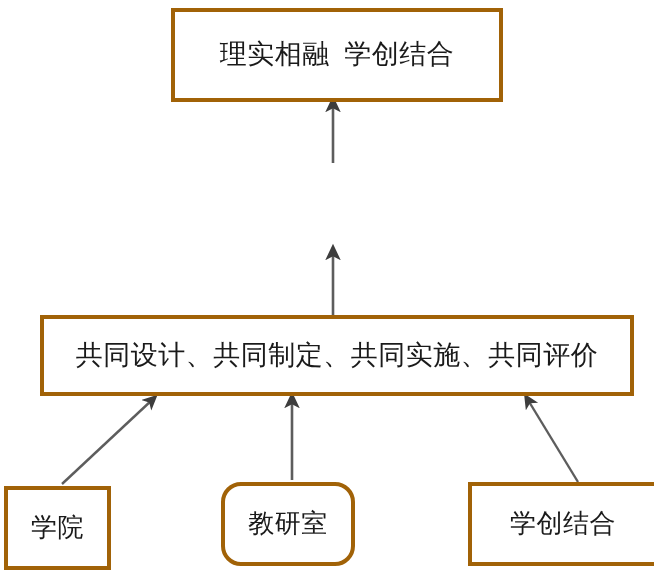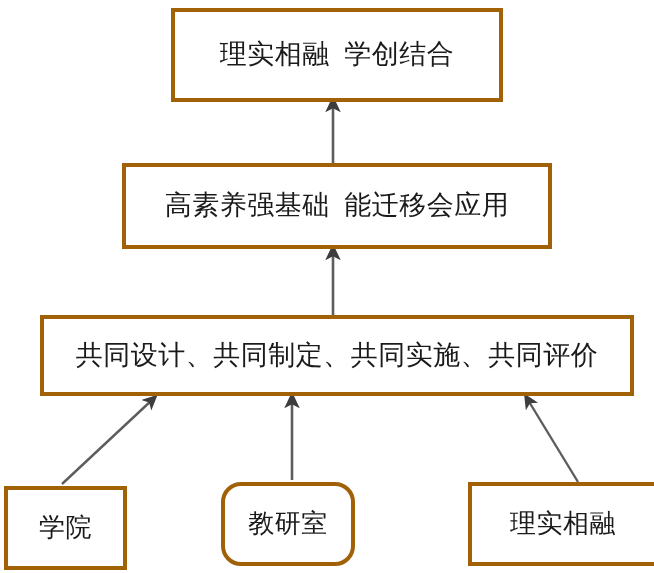--- a/index.html
+++ b/index.html
@@ -59,21 +59,21 @@
     width: 594px;
     height: 81px;
   }
   #node-collaboration .node-label { font-size: 27px; }
 
   
   .node-actor { height: 84px; }
   #node-college {
     left: 4px;
     top: 486px;
-    width: 123px;
+    width: 107px;
   }
   #node-teaching-office {
     left: 221px;
     top: 482px;
     width: 134px;
     border-radius: 20px;
   }
   #node-course-leader {
     left: 468px;
     top: 482px;
@@ -110,33 +110,30 @@
 
     <line x1="292" y1="480" x2="292" y2="400" stroke="#5d5d5d" stroke-width="2.6" marker-end="url(#arrowhead)"></line>
 
     <line x1="578" y1="482" x2="528" y2="400" stroke="#5d5d5d" stroke-width="2.4" marker-end="url(#arrowhead)"></line>
   </svg>
 
   <div class="node" id="node-vision">
     <span class="node-label">理实相融  学创结合</span>
   </div>
 
-  <div class="node" id="node-competency">
-    <span class="node-label">高素养强基础  能迁移会应用</span>
-  </div>
 
   <div class="node" id="node-collaboration">
     <span class="node-label">共同设计、共同制定、共同实施、共同评价</span>
   </div>
 
   <div class="node node-actor" id="node-college">
     <span class="node-label">学院</span>
   </div>
 
   <div class="node node-actor" id="node-teaching-office">
     <span class="node-label">教研室</span>
   </div>
 
   <div class="node node-actor" id="node-course-leader">
-    <span class="node-label">理实相融</span>
+    <span class="node-label">学创结合</span>
   </div>
 
 </div>
 
 </body></html>

